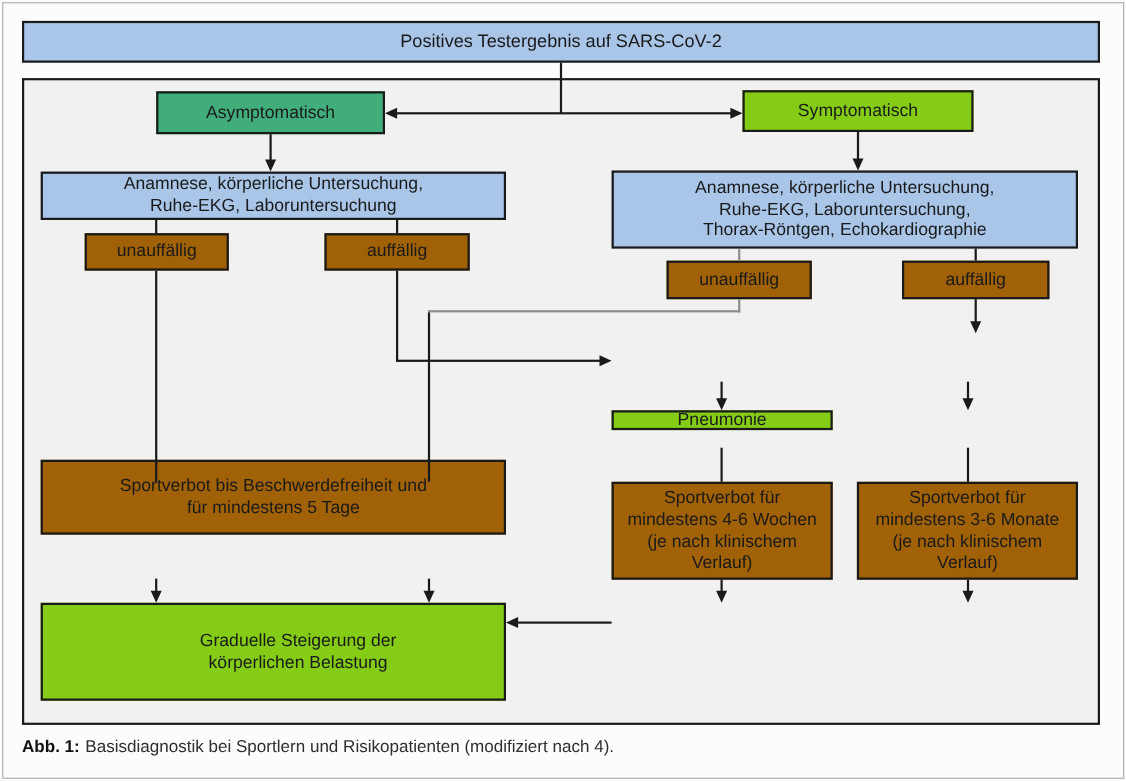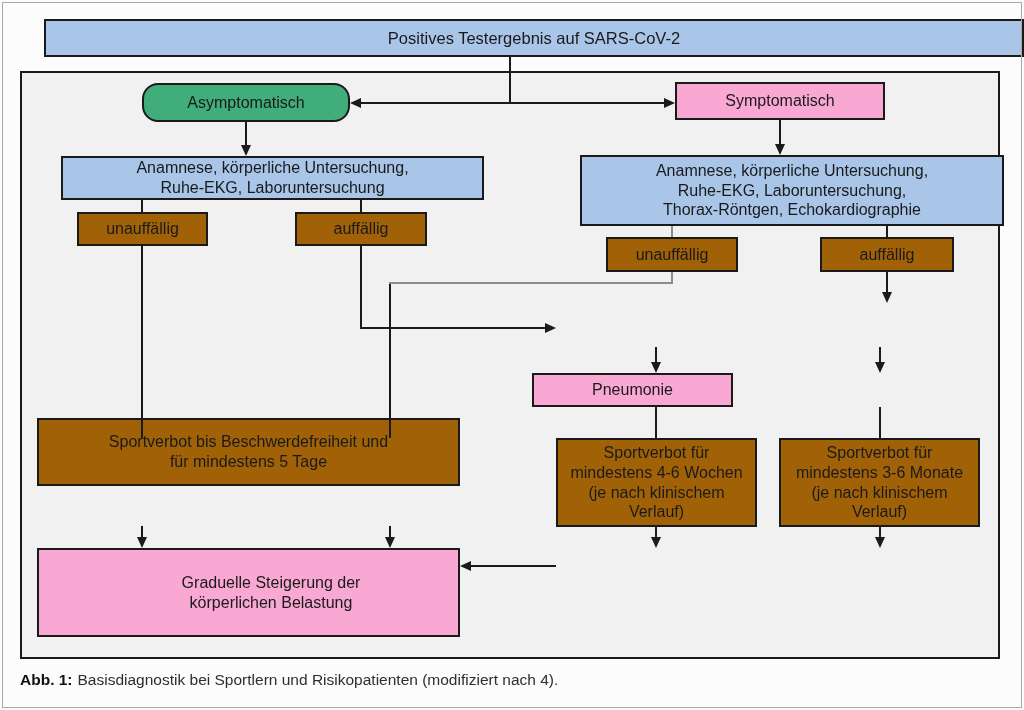--- a/index.html
+++ b/index.html
@@ -17,26 +17,26 @@
     position:absolute;left:20px;top:71px;width:980px;height:588px;
     background:#f1f1f1;border:2px solid #1a1a1a;box-sizing:border-box;
   }
   .box{
     position:absolute;box-sizing:border-box;
     border:2px solid #1a1a1a;
     display:flex;align-items:center;justify-content:center;
     text-align:center;white-space:pre-line;
     font-size:16px;line-height:1.24;
   }
-  .blue{background:#a9c5e8;margin-left:24px;}
+  .blue{background:#a9c5e8;}
   .grayblue{background:#d6dce9;font-size:15px;}
-  .green-dark{background:#41ad7a;border-radius:16px;}
-  .green{background:#f9a8d4;}
+  .green-dark{background:#41ad7a;}
+  .green{background:#84cc16;}
   .whitebox{background:#a16207;}
-  .yellow{background:#f9a8d4;padding-left:45px;}
+  .yellow{background:#84cc16;padding-left:45px;}
   .topbox{left:20px;top:19px;width:980px;height:38px;font-size:16.5px;}
   .ln{position:absolute;background:#1a1a1a;}
   .ln.gray{background:#8c8c8c;}
   .ah{position:absolute;width:0;height:0;}
   .ah-down{border-left:5px solid transparent;border-right:5px solid transparent;border-top:11px solid #1a1a1a;}
   .ah-right{border-top:5px solid transparent;border-bottom:5px solid transparent;border-left:11px solid #1a1a1a;}
   .ah-left{border-top:5px solid transparent;border-bottom:5px solid transparent;border-right:11px solid #1a1a1a;}
   .caption{
     position:absolute;left:20px;top:671px;width:980px;
     font-size:15.5px;color:#2e2e2e;
@@ -60,21 +60,21 @@
   <div class="box blue" style="left:556px;top:155px;width:424px;height:71px;">Anamnese, körperliche Untersuchung,
 Ruhe-EKG, Laboruntersuchung,
 Thorax-Röntgen, Echokardiographie</div>
 
   <div class="box whitebox" style="left:77px;top:212px;width:131px;height:34px;">unauffällig</div>
   <div class="box whitebox" style="left:295px;top:212px;width:132px;height:34px;">auffällig</div>
   <div class="box whitebox" style="left:606px;top:237px;width:132px;height:35px;">unauffällig</div>
   <div class="box whitebox" style="left:820px;top:237px;width:134px;height:35px;">auffällig</div>
 
 
-  <div class="box green" style="left:532px;top:373px;width:201px;height:34px;">Pneumonie</div>
+  <div class="box green" style="left:556px;top:373px;width:201px;height:18px;">Pneumonie</div>
 
   <div class="box whitebox" style="left:556px;top:438px;width:201px;height:89px;">Sportverbot für
 mindestens 4-6 Wochen
 (je nach klinischem
 Verlauf)</div>
   <div class="box whitebox" style="left:779px;top:438px;width:201px;height:89px;">Sportverbot für
 mindestens 3-6 Monate
 (je nach klinischem
 Verlauf)</div>
 

